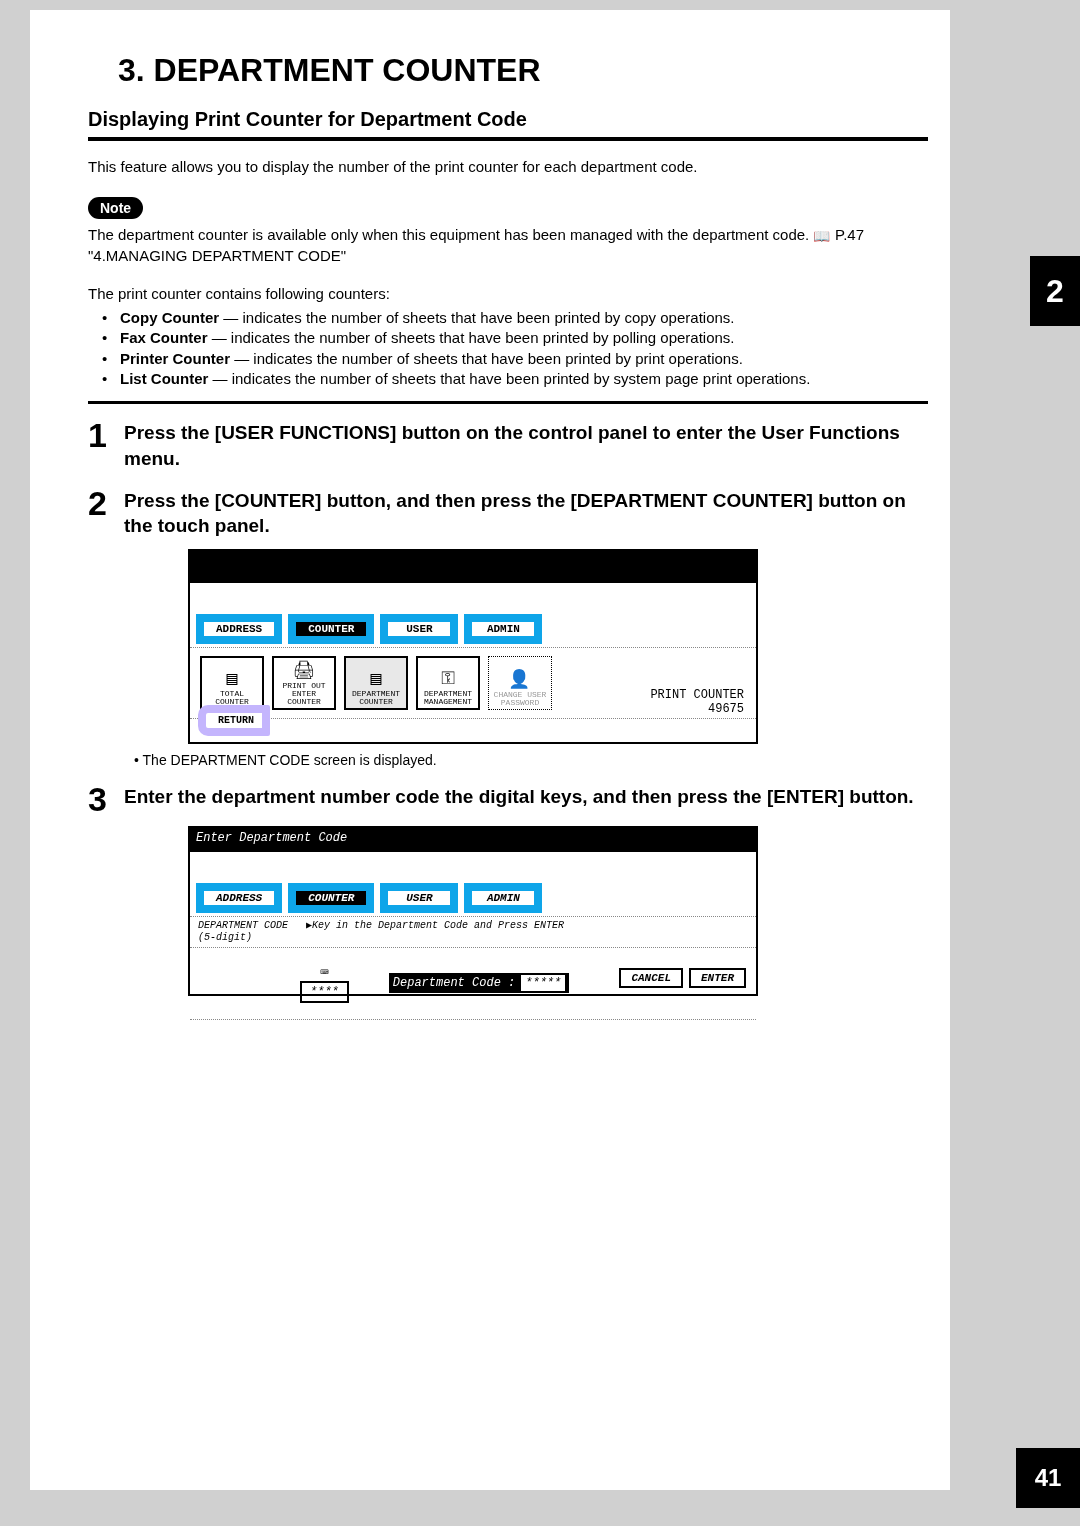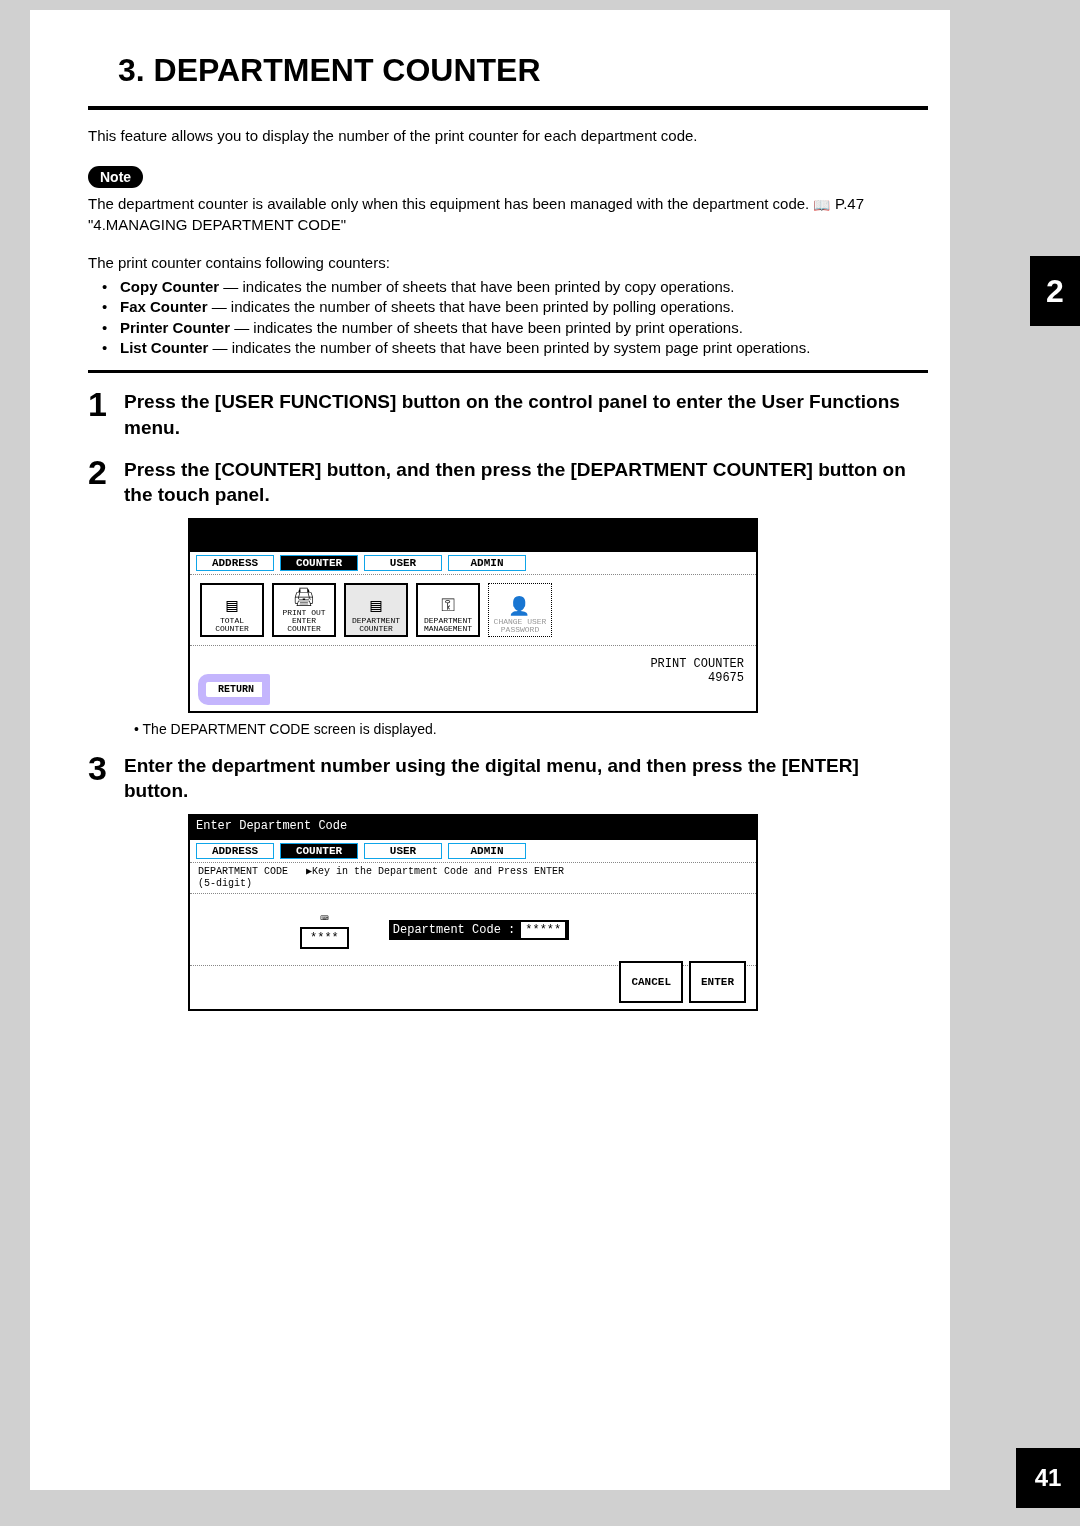--- a/index.html
+++ b/index.html
@@ -114,21 +114,21 @@
     margin-left: 100px;
     margin-top: 10px;
     margin-bottom: 8px;
     border: 2px solid #000;
     width: 570px;
     background: #000;
     position: relative;
     font-family: "Courier New", monospace;
   }
   .shot1 { height: 195px; }
-  .shot2 { height: 197px; }
+  .shot2 { height: 170px; font-style: italic; }
   .shot-header {
     background: #000;
     color: #fff;
     font-size: 12px;
     padding: 3px 6px;
     height: 30px;
   }
   .shot-body {
     background: #fff;
     position: absolute;
@@ -136,27 +136,28 @@
   }
   .shot1 .shot-body { top: 32px; }
   .shot2 .shot-body { top: 24px; }
   .tab-row {
     display: flex;
     gap: 6px;
     padding: 3px 6px;
     border-bottom: 1px dotted #888;
   }
   .tab {
-    border: 1px solid #0ea5e9;
+    border: 8px solid #0ea5e9;
     font-size: 11px;
     font-weight: bold;
     padding: 1px 12px;
     background: #fff;
     text-align: center;
     min-width: 78px;
+    margin-top: 28px;
   }
   .tab.active {
     background: #000;
     color: #fff;
   }
   .icon-row {
     display: flex;
     gap: 8px;
     padding: 8px 10px;
     border-bottom: 1px dotted #888;
@@ -241,21 +242,21 @@
     position: absolute;
     right: 10px;
     bottom: 6px;
     display: flex;
     gap: 6px;
   }
   .btn {
     border: 2px solid #000;
     font-size: 11px;
     font-weight: bold;
-    padding: 13px 10px;
+    padding: 2px 10px;
     background: #fff;
   }
   .side-tab {
     position: absolute;
     right: 0;
     top: 256px;
     width: 50px;
     height: 70px;
     background: #000;
     color: #fff;
@@ -284,20 +285,21 @@
 <body>
 
 <div class="page-white"></div>
 
 <div class="header-band">
   <div class="chapter-title">3. DEPARTMENT COUNTER</div>
 </div>
 
 <div class="content">
 
+  <div class="section-heading">Displaying Print Counter for Department Code</div>
   <hr class="thick">
 
   <div class="body-text">This feature allows you to display the number of the print counter for each department code.</div>
 
   <div class="note-pill">Note</div>
   <div class="note-text">
     <span>The department counter is available only when this equipment has been managed with the department code. </span>
     <span class="book-icon">📖</span>
     <span> P.47 "4.MANAGING DEPARTMENT CODE"</span>
   </div>
@@ -362,21 +364,21 @@
       </div>
       <div class="return-btn">RETURN</div>
     </div>
   </div>
 
   <div class="sub-bullet">• The DEPARTMENT CODE screen is displayed.</div>
 
   
   <div class="step">
     <div class="step-num">3</div>
-    <div class="step-text">Enter the department number using the digital menu, and then press the [ENTER] button.</div>
+    <div class="step-text">Enter the department number code the digital keys, and then press the [ENTER] button.</div>
   </div>
 
   
   <div class="screenshot shot2">
     <div class="shot-header">
       <span>Enter Department Code</span>
     </div>
     <div class="shot-body">
       <div class="tab-row">
         <div class="tab">ADDRESS</div>

